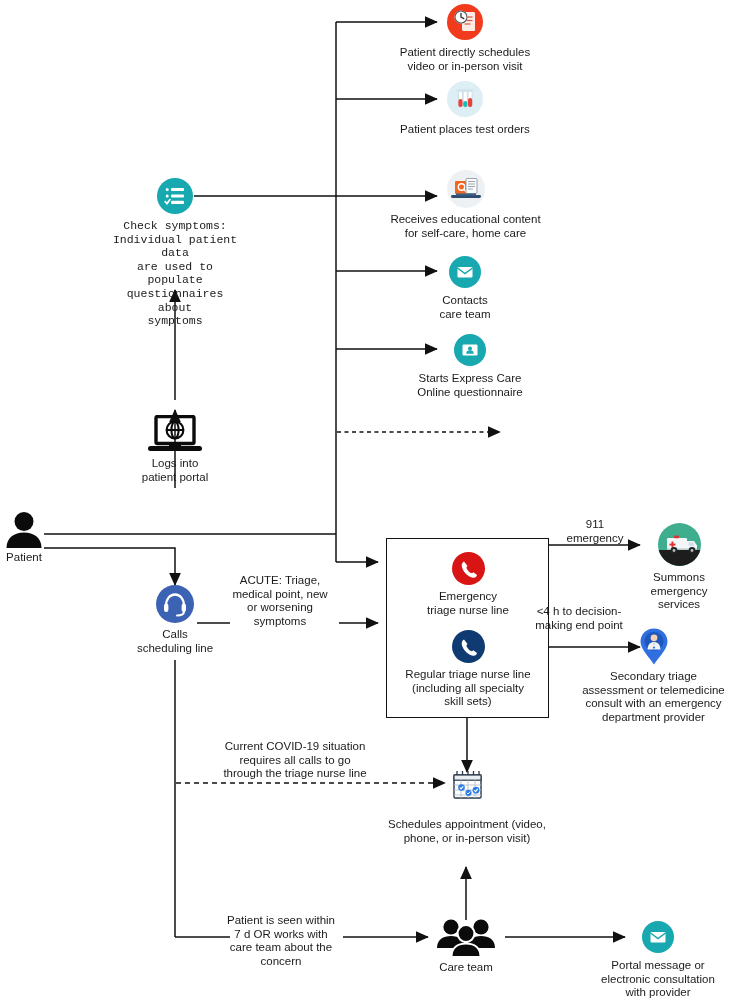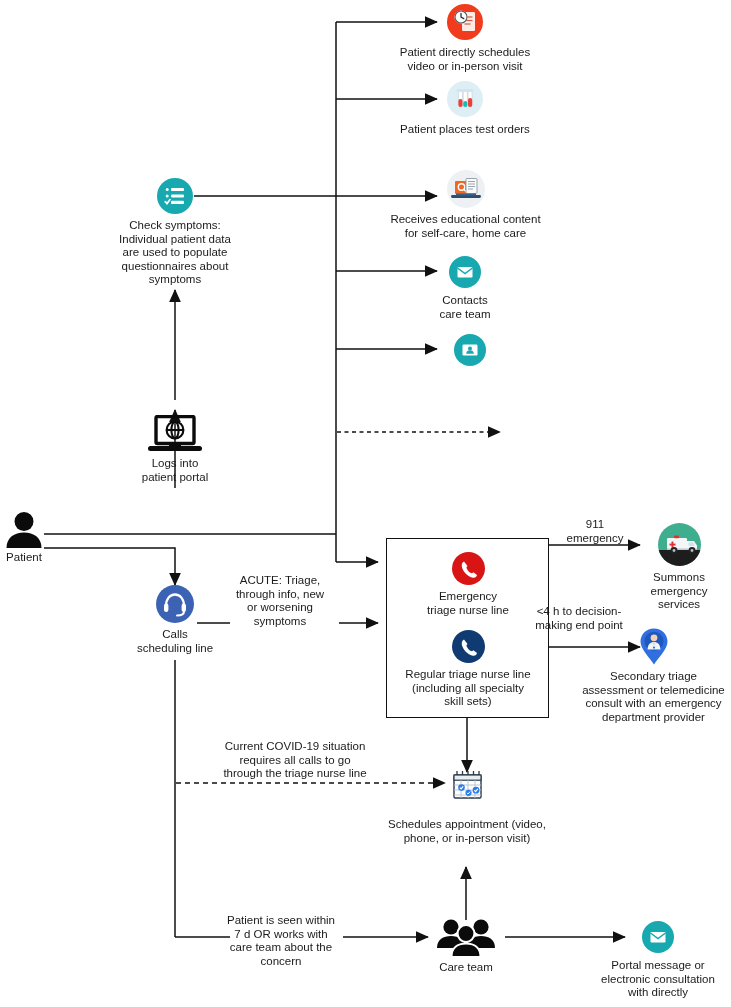--- a/index.html
+++ b/index.html
@@ -99,21 +99,21 @@
     <div class="circ" style="width:36px;height:36px;background:#17a8b0;margin:0 auto;position:relative;">
       <svg width="36" height="36" viewBox="0 0 36 36">
         <rect x="14" y="10" width="13" height="3.1" rx="1" fill="#fff"></rect>
         <rect x="14" y="16.4" width="13" height="3.1" rx="1" fill="#fff"></rect>
         <rect x="14" y="22.8" width="13" height="3.1" rx="1" fill="#fff"></rect>
         <circle cx="10.2" cy="11.5" r="1.5" fill="#fff"></circle>
         <circle cx="10.2" cy="18" r="1.5" fill="#fff"></circle>
         <path d="M8.2,23.6 L10,25.6 L13,21.6" stroke="#fff" stroke-width="1.7" fill="none" stroke-linecap="round"></path>
       </svg>
     </div>
-    <div class="cap" style="margin-top:5px;">Check symptoms:
+    <div class="cap" style="margin-top:5px;font-family:Liberation Mono, monospace;">Check symptoms:
 Individual patient data
 are used to populate
 questionnaires about
 symptoms</div>
   </div>
 
   <div class="node" style="left:380px;top:4px;width:170px;">
     <div class="circ" style="width:36px;height:36px;background:#f23a1c;margin:0 auto;">
       <svg width="36" height="36" viewBox="0 0 36 36">
         <rect x="15" y="8" width="13" height="19" rx="1.2" fill="#fdece6"></rect>
@@ -182,20 +182,22 @@
   </div>
 
   <div class="node" style="left:400px;top:334px;width:140px;">
     <div class="circ" style="width:32px;height:32px;background:#17a8b0;margin:0 auto;">
       <svg width="32" height="32" viewBox="0 0 32 32">
         <rect x="8.5" y="10.5" width="15" height="11" rx="1.2" fill="#fff"></rect>
         <circle cx="16" cy="14.6" r="2" fill="#17a8b0"></circle>
         <path d="M12.2,19.8 C12.2,17.3 13.9,16.3 16,16.3 C18.1,16.3 19.8,17.3 19.8,19.8 Z" fill="#17a8b0"></path>
       </svg>
     </div>
+    <div class="cap" style="margin-top:6px;">Starts Express Care
+Online questionnaire</div>
   </div>
 
 
   <div class="node" style="left:120px;top:585px;width:110px;">
     <div class="circ" style="width:38px;height:38px;background:#3c62b4;margin:0 auto;">
       <svg width="38" height="38" viewBox="0 0 38 38">
         <path d="M10,21 C10,14 13.8,9.5 19,9.5 C24.2,9.5 28,14 28,21" fill="none" stroke="#ffffff" stroke-width="2.3" stroke-linecap="round"></path>
         <rect x="8" y="18.5" width="4.4" height="8.5" rx="2.2" fill="#ffffff"></rect>
         <rect x="25.6" y="18.5" width="4.4" height="8.5" rx="2.2" fill="#ffffff"></rect>
         <path d="M28,26.5 C28,29.4 24.5,30.5 21,30.5" fill="none" stroke="#ffffff" stroke-width="2" stroke-linecap="round"></path>
@@ -307,25 +309,25 @@
 
   <div class="node" style="left:585px;top:921px;width:146px;">
     <div class="circ" style="width:32px;height:32px;background:#17a8b0;margin:0 auto;">
       <svg width="32" height="32" viewBox="0 0 32 32">
         <rect x="8.5" y="11" width="15" height="10.5" rx="1.2" fill="#fff"></rect>
         <path d="M8.5,12 L16,17.6 L23.5,12" fill="none" stroke="#17a8b0" stroke-width="1.5"></path>
       </svg>
     </div>
     <div class="cap" style="margin-top:6px;">Portal message or
 electronic consultation
-with directly</div>
+with provider</div>
   </div>
 
   <div class="edgelbl" style="left:225px;top:574px;width:110px;">ACUTE: Triage,
-through info, new
+medical point, new
 or worsening
 symptoms</div>
 
   <div class="edgelbl" style="left:548px;top:518px;width:94px;">911
 emergency</div>
 
   <div class="edgelbl" style="left:524px;top:605px;width:110px;">&lt;4 h to decision-
 making end point</div>
 
   <div class="edgelbl" style="left:205px;top:740px;width:180px;">Current COVID-19 situation

